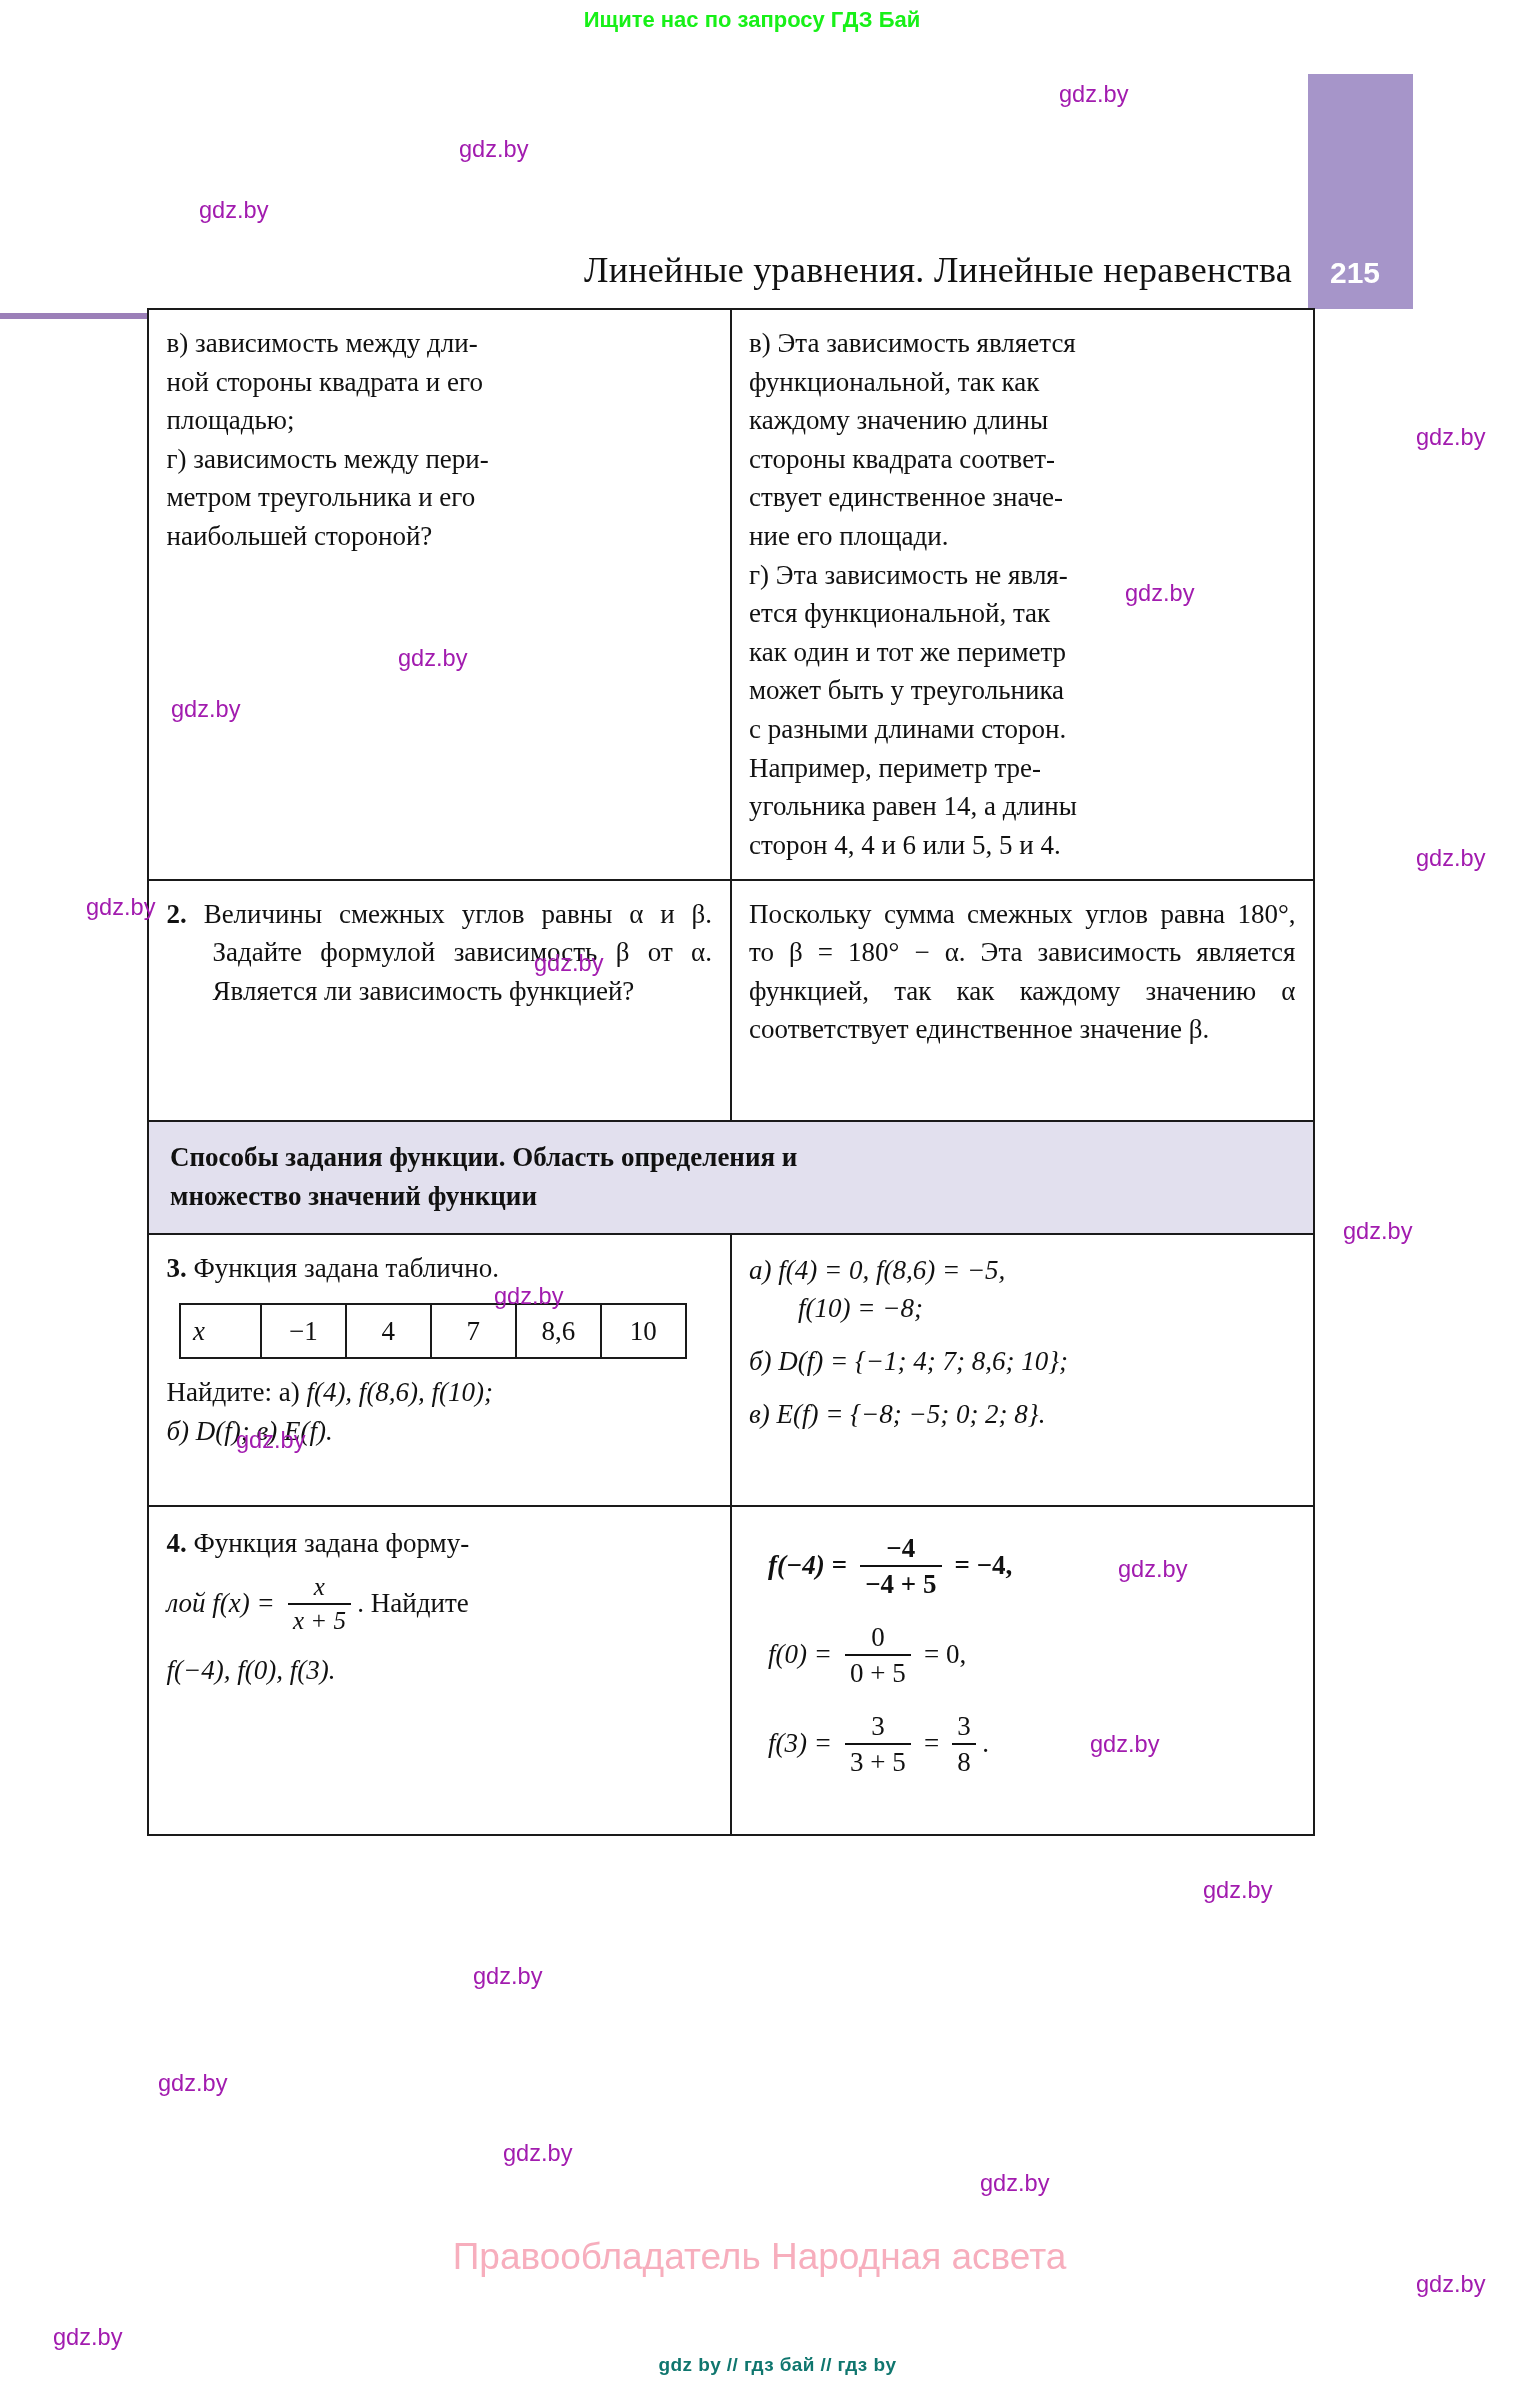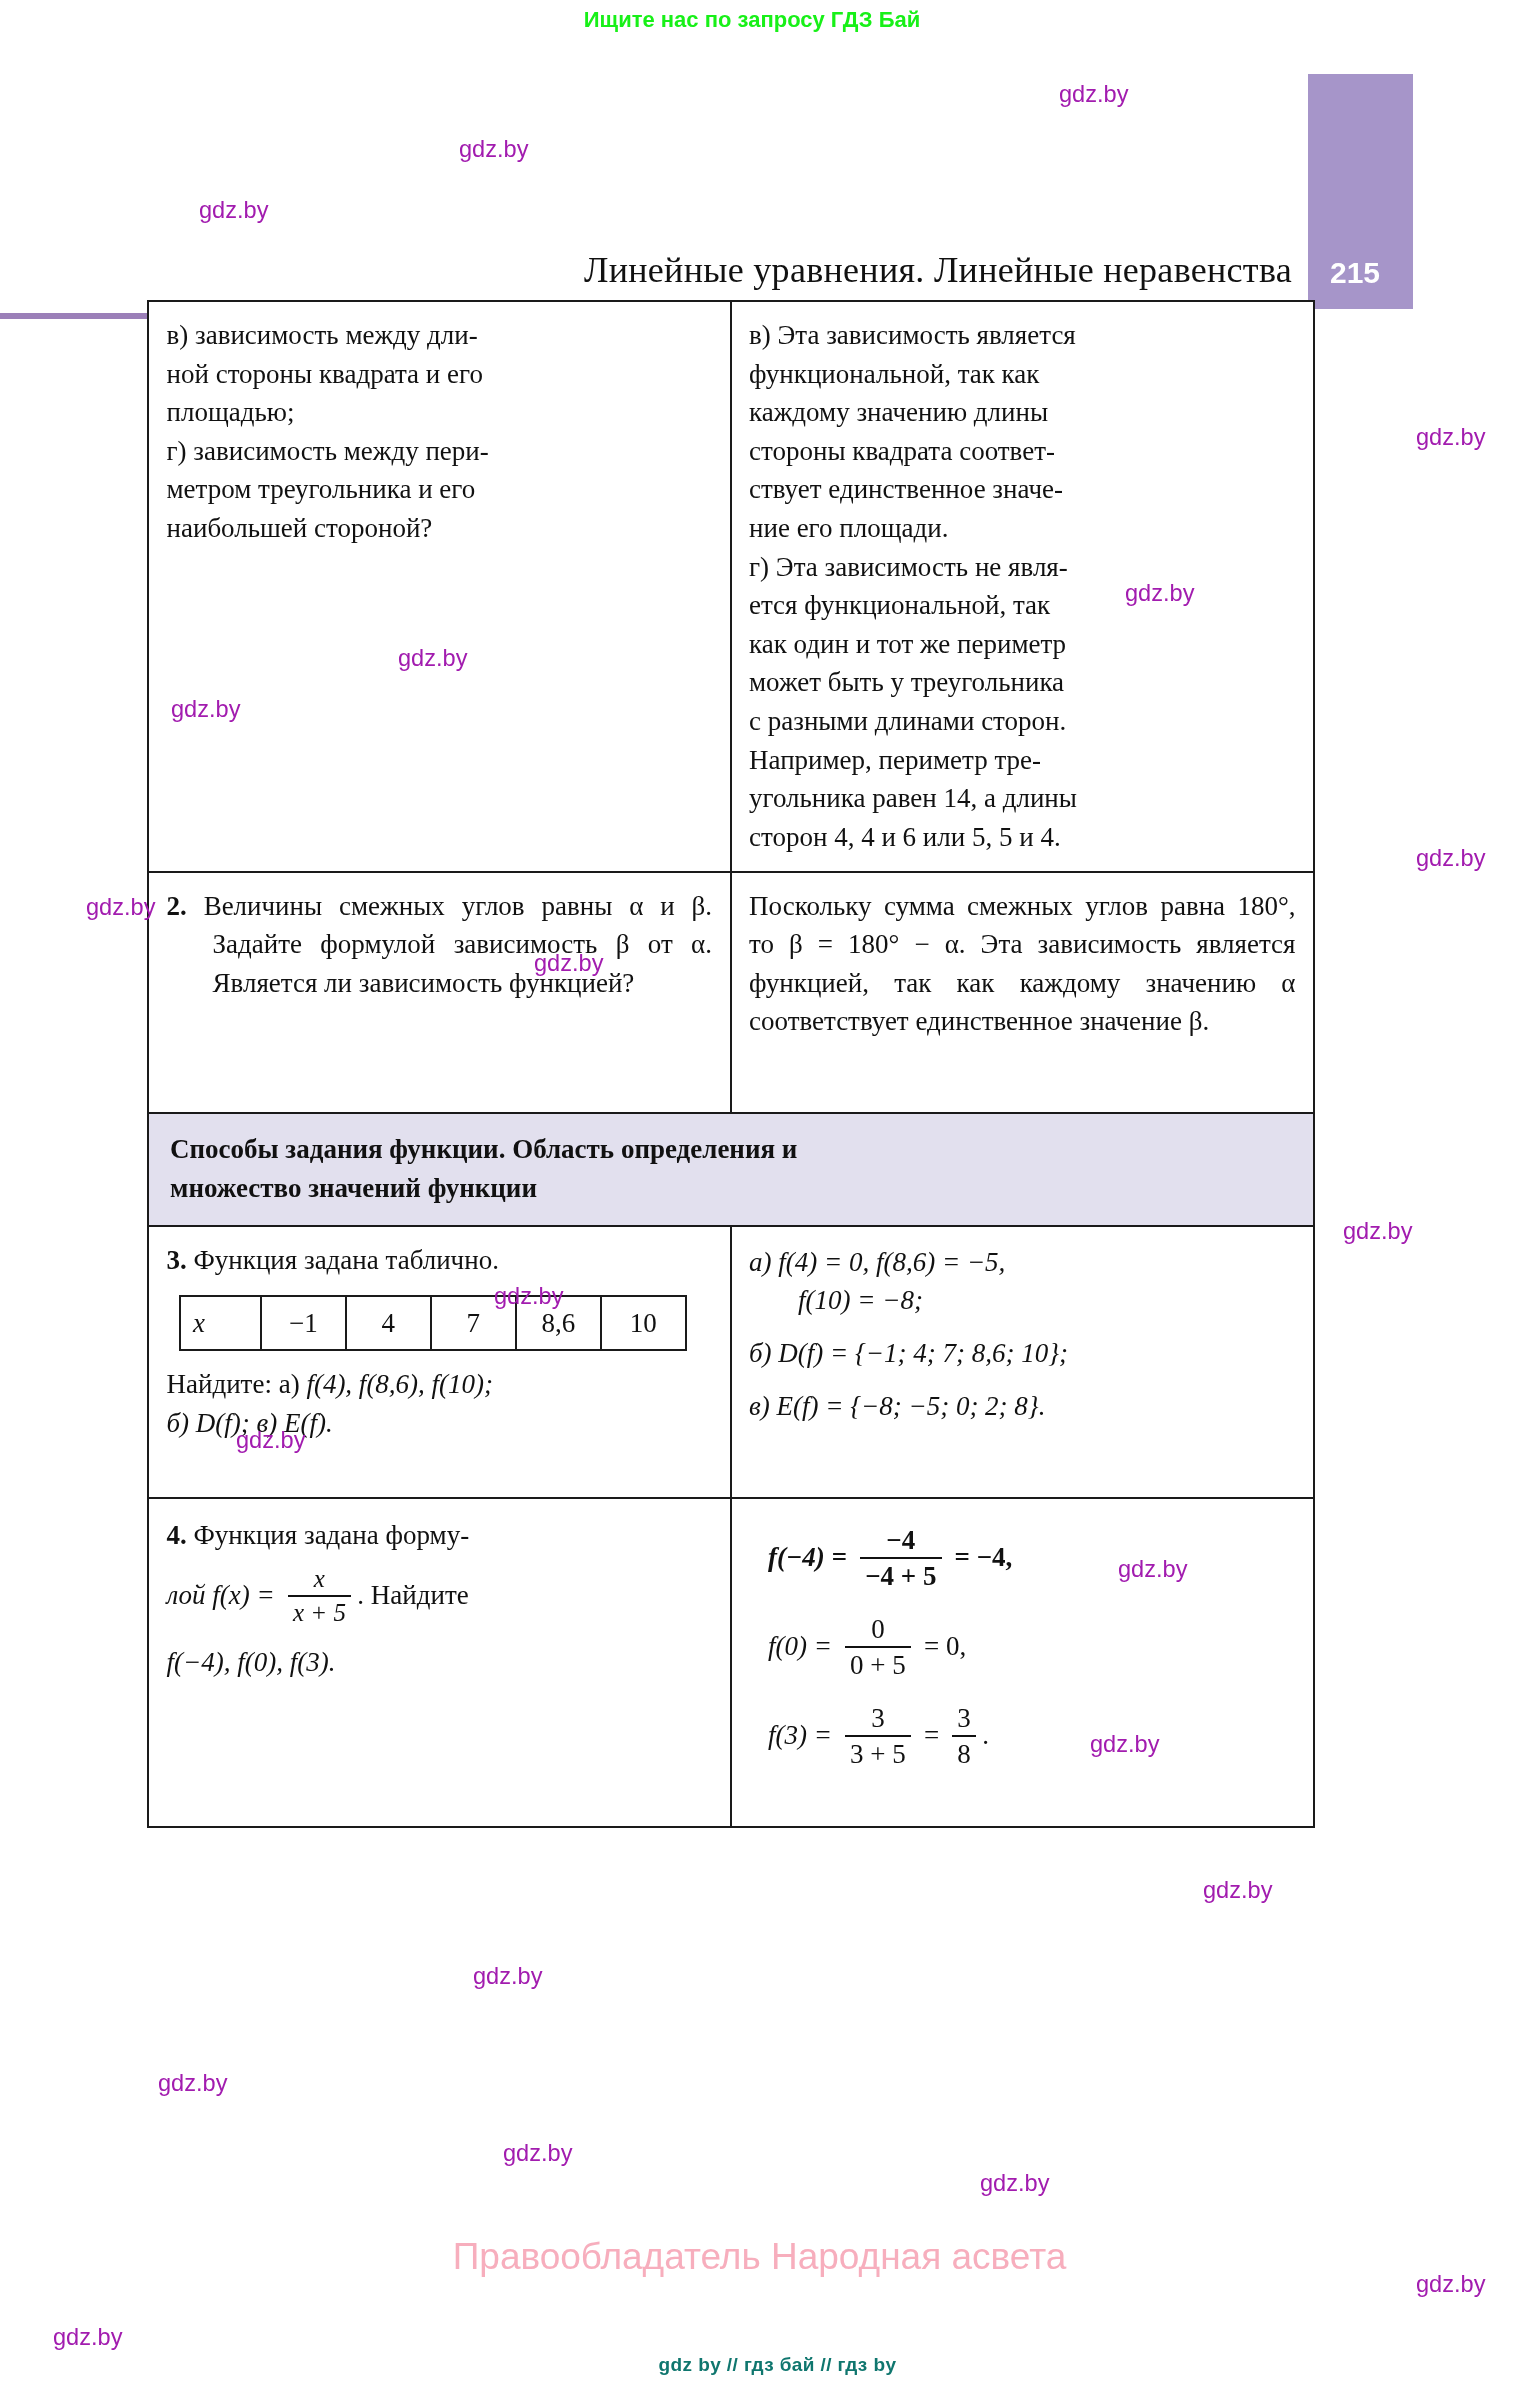--- a/index.html
+++ b/index.html
@@ -56,21 +56,21 @@
     color:#ffffff;
   }
   .hdr-rule {
     position:absolute; left:0; top:278px; width:1308px; height:6.1px;
     background:#9b7fb8;
   }
 
   
   .tbl {
     position:absolute;
-    left:147px; top:300px;
+    left:147px; top:308px;
     width:1168px;
     border:2.6px solid #1a1a1a;
     border-collapse:collapse;
     background:#fff;
     z-index:10;
   }
   .tbl td {
     border:2.6px solid #1a1a1a;
     vertical-align:top;
     padding:14px 17.5px 14px 17.5px;

